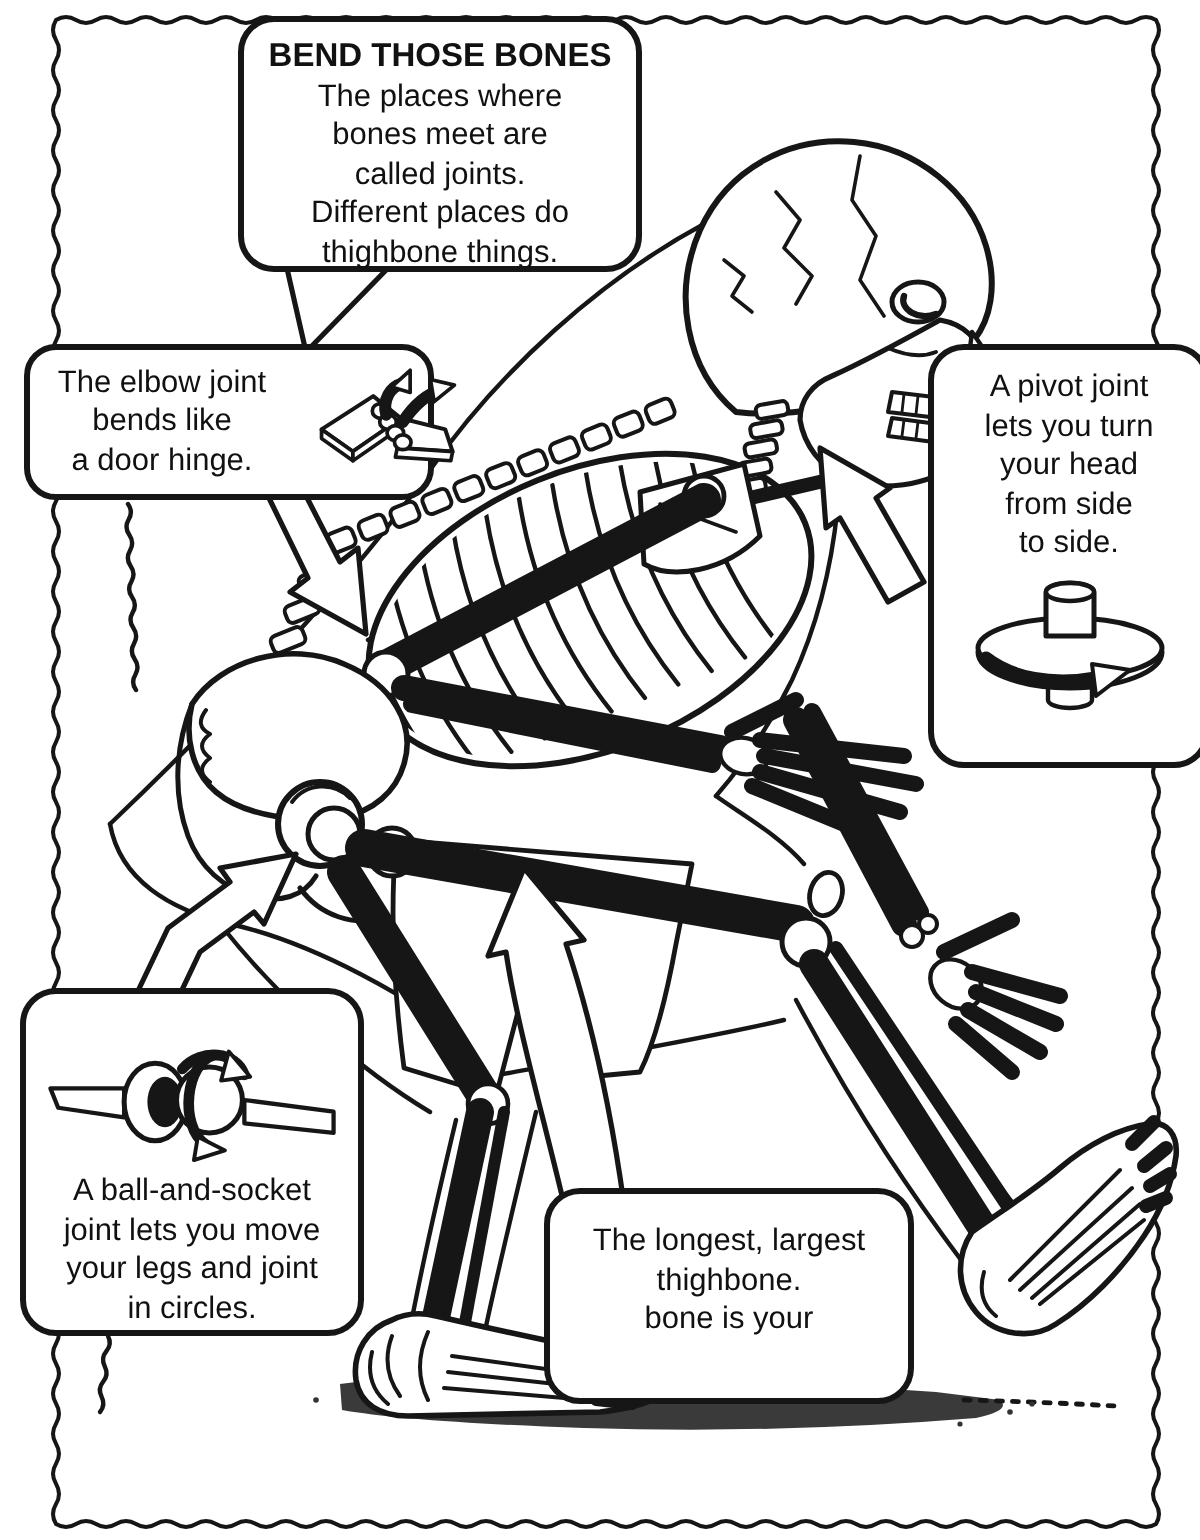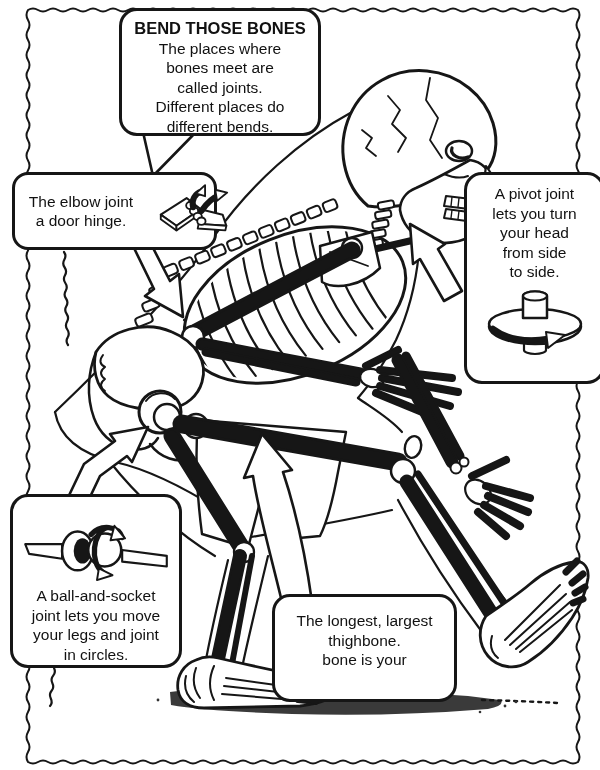--- a/index.html
+++ b/index.html
@@ -222,26 +222,27 @@
       <path class="arrowcall" d="M 282,602 C 270,552 258,510 253,476 L 244,478 L 262,434 L 292,470 L 283,472 C 295,508 305,552 312,602 Z"></path>
     </g>
   </svg>
 
   <div class="callout box-title">
     <div class="heading">BEND THOSE BONES</div>
     <div>The places where</div>
     <div>bones meet are</div>
     <div>called joints.</div>
     <div>Different places do</div>
-    <div>different bends.</div>
+    <div>thighbone things.</div>
   </div>
 
   <div class="callout box-elbow">
     <div class="txt">
       <div>The elbow joint</div>
+      <div>bends like</div>
       <div>a door hinge.</div>
     </div>
     <svg class="jicon" viewBox="0 0 78 60" aria-hidden="true">
       <polygon class="bone" stroke-width="2.2" points="3,34 31,16 46,28 20,46"></polygon>
       <polygon class="bone" stroke-width="2" points="3,34 20,46 20,51 3,39"></polygon>
       <polygon class="bone" stroke-width="2" points="20,46 46,28 46,33 20,51"></polygon>
       <polygon class="bone" stroke-width="2.2" points="46,28 70,34 74,46 44,44"></polygon>
       <polygon class="bone" stroke-width="2" points="44,44 74,46 73,51 43,49"></polygon>
       <ellipse class="bone" cx="35" cy="24" rx="4.5" ry="4" stroke-width="2"></ellipse>
       <ellipse class="bone" cx="39" cy="30" rx="4.5" ry="4" stroke-width="2"></ellipse>

